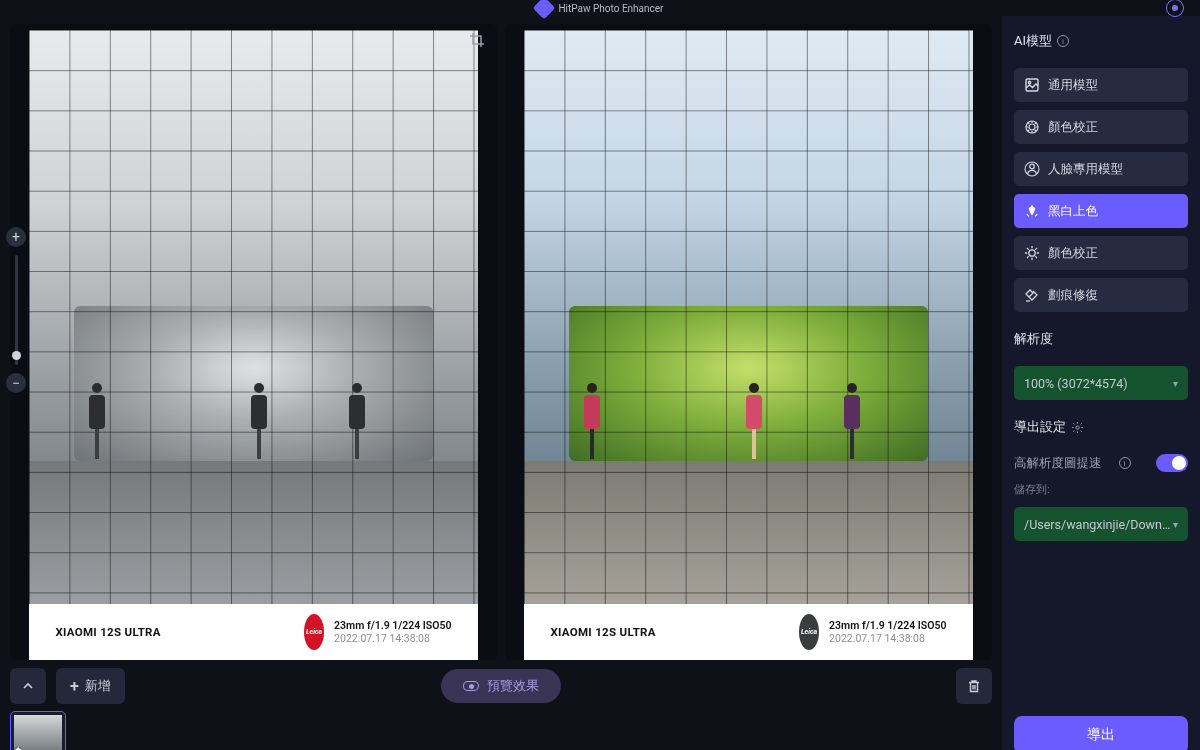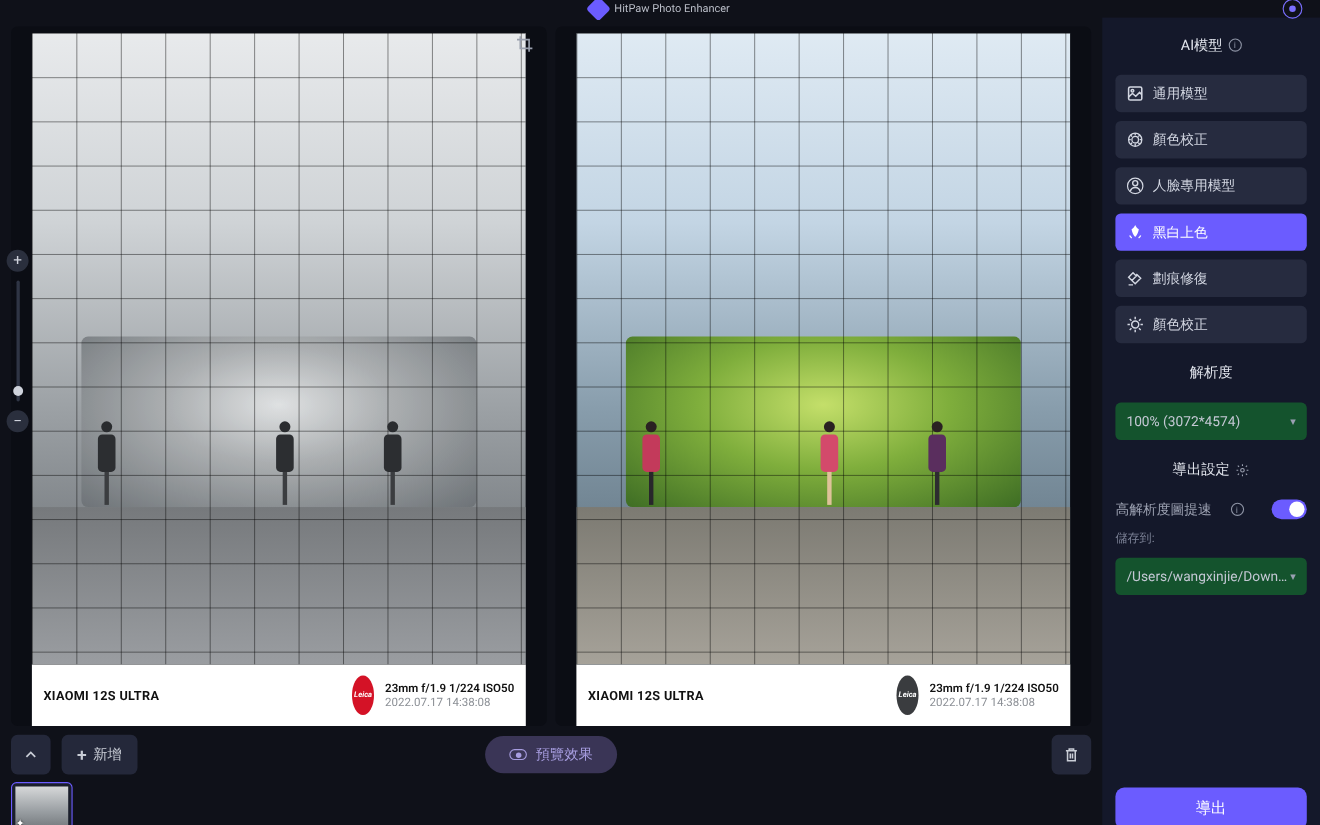--- a/index.html
+++ b/index.html
@@ -28,21 +28,21 @@
 .person { position:absolute; bottom:25%; width:28px; height:78px; }
 .person .head { width:10px;height:10px;border-radius:50%;margin:0 auto; }
 .person .body { width:16px;height:34px;margin:2px auto 0;border-radius:4px; }
 .person .legs { width:4px;height:30px;margin:0 auto; }
 .photo-bw .person .head{background:#2a2c2f}.photo-bw .person .body{background:#2c2e31}.photo-bw .person .legs{background:#3b3d40}
 .photo-bw .p1{left:12%}.photo-bw .p2{left:48%}.photo-bw .p3{left:70%}
 .photo-color .p1{left:12%}.photo-color .p2{left:48%}.photo-color .p3{left:70%}
 .photo-color .p1 .head{background:#2a2122}.photo-color .p1 .body{background:#c33a5b}.photo-color .p1 .legs{background:#28272b}
 .photo-color .p2 .head{background:#2a2122}.photo-color .p2 .body{background:#d34a6b}.photo-color .p2 .legs{background:#dec29a}
 .photo-color .p3 .head{background:#2a2122}.photo-color .p3 .body{background:#5a2e5e}.photo-color .p3 .legs{background:#2d2c30}
-.caption { background:#fff; color:#111; padding:10px 10px; display:flex; align-items:center; font-size:11.5px; gap:10px; }
+.caption { background:#fff; color:#111; padding:10px 26px; display:flex; align-items:center; font-size:11.5px; gap:10px; }
 .caption .model { font-weight:700; flex:1; letter-spacing:.3px; }
 .caption .leica { width:20px;height:36px;border-radius:50%;background:#d41226;display:flex;align-items:center;justify-content:center;color:#fff;font-size:7px;font-style:italic;font-weight:700; }
 .caption.bw .leica { background:#3a3c3f; }
 .caption .meta { display:flex; flex-direction:column; line-height:1.25; font-size:10.5px; }
 .caption .meta .exif { font-weight:600; }
 .caption .meta .time { color:#8b8f95; }
 .zoombar { position:absolute; left:-4px; top:45%; transform:translateY(-50%); display:flex; flex-direction:column; align-items:center; gap:8px; z-index:5; }
 .zbtn { width:20px;height:20px;border-radius:50%;background:#2a2f3d;color:#cfd3dc;display:flex;align-items:center;justify-content:center;font-size:14px;cursor:pointer; }
 .ztrack { width:3px; height:110px; background:#2f3545; border-radius:2px; position:relative; }
 .zthumb { position:absolute; top:96px; left:-3px; width:9px; height:9px; border-radius:50%; background:#cfd3dc; }
@@ -54,21 +54,21 @@
 .eye-icon { width:16px;height:10px;border:1.5px solid #a79de0;border-radius:60% 60% 60% 60%/100% 100% 100% 100%;position:relative; }
 .eye-icon::after{content:"";position:absolute;top:1.5px;left:5px;width:5px;height:5px;border-radius:50%;background:#a79de0;}
 .trash { margin-left:auto; }
 
 .thumbrow { height:56px; display:flex; align-items:center; padding-top:6px; }
 .thumb { width:56px; height:48px; border:1.5px solid #6b5cff; border-radius:5px; overflow:hidden; position:relative; background:#1a1e2b; }
 .thumb .mini { position:absolute; inset:3px; background:linear-gradient(#d6d8d9 0%,#9ba0a4 55%,#6f7478 100%); }
 .thumb .sel { position:absolute; left:3px; bottom:3px; color:#fff; font-size:10px; text-shadow:0 0 2px #000; }
 
 .sidebar { width:198px; background:#14182a; padding:16px 12px; display:flex; flex-direction:column; gap:18px; font-size:12.5px; }
-.sec-title { font-size:13px; color:#e1e4ec; display:flex; align-items:center; gap:5px;justify-content:center; }
+.sec-title { font-size:13px; color:#e1e4ec; display:flex; align-items:center; gap:5px; }
 .info-icon { width:12px;height:12px;border:1px solid #8e94a5;border-radius:50%;display:inline-flex;align-items:center;justify-content:center;font-size:8px;color:#8e94a5; }
 .models { display:flex; flex-direction:column; gap:8px; }
 .model-item { height:34px; border-radius:5px; background:#262b3f; display:flex; align-items:center; gap:8px; padding:0 10px; cursor:pointer; color:#d3d7e2; }
 .model-item.active { background:#6b5cff; color:#fff; }
 .model-item .mi { width:16px;height:16px;display:inline-flex;align-items:center;justify-content:center; }
 .select { height:34px; border-radius:5px; background:#14532d; display:flex; align-items:center; justify-content:space-between; padding:0 10px; color:#c4c8d4; cursor:pointer; }
 .chev { font-size:10px; color:#9aa0b2; }
 .export-sec { display:flex; flex-direction:column; gap:10px; }
 .row { display:flex; align-items:center; justify-content:space-between; color:#9da2b2; }
 .toggle { width:32px;height:18px;border-radius:9px;background:#6b5cff;position:relative;cursor:pointer; }
@@ -241,34 +241,34 @@
             <svg width="16" height="16" viewBox="0 0 16 16" fill="currentColor">
               <path d="M8 1.5c.7 1.6 1.8 3 3.3 3.8C10.9 7.8 10 10 8 12.5 6 10 5.1 7.8 4.7 5.3 6.2 4.5 7.3 3.1 8 1.5z"></path>
               <path d="M3 11c.4.9 1 1.7 1.9 2.2M13 11c-.4.9-1 1.7-1.9 2.2" fill="none" stroke="currentColor" stroke-width="1.2"></path>
             </svg>
           </span>
           <span>黑白上色</span>
         </div>
         <div class="model-item">
           <span class="mi">
             <svg width="16" height="16" viewBox="0 0 16 16" fill="none" stroke="currentColor" stroke-width="1.3">
+              <circle cx="8" cy="8" r="3.2"></circle>
+              <path d="M8 1v2.2M8 12.8V15M1 8h2.2M12.8 8H15M3 3l1.6 1.6M11.4 11.4L13 13M3 13l1.6-1.6M11.4 4.6L13 3"></path>
+            </svg>
+          </span>
+          <span>顏色校正</span>
+        </div>
+        <div class="model-item">
+          <span class="mi">
+            <svg width="16" height="16" viewBox="0 0 16 16" fill="none" stroke="currentColor" stroke-width="1.3">
               <path d="M2 7l4-4 3 3-4 4zM5 10l3 3 5-5-3-3M9 4l3 3"></path>
               <path d="M2 14h4"></path>
             </svg>
           </span>
           <span>劃痕修復</span>
-        </div>
-        <div class="model-item">
-          <span class="mi">
-            <svg width="16" height="16" viewBox="0 0 16 16" fill="none" stroke="currentColor" stroke-width="1.3">
-              <circle cx="8" cy="8" r="3.2"></circle>
-              <path d="M8 1v2.2M8 12.8V15M1 8h2.2M12.8 8H15M3 3l1.6 1.6M11.4 11.4L13 13M3 13l1.6-1.6M11.4 4.6L13 3"></path>
-            </svg>
-          </span>
-          <span>顏色校正</span>
         </div>
       </div>
 
     <div class="sec-title">解析度</div>
     <div class="select">
       <span>100% (3072*4574)</span>
       <span class="chev">▾</span>
     </div>
 
     <div class="sec-title">

